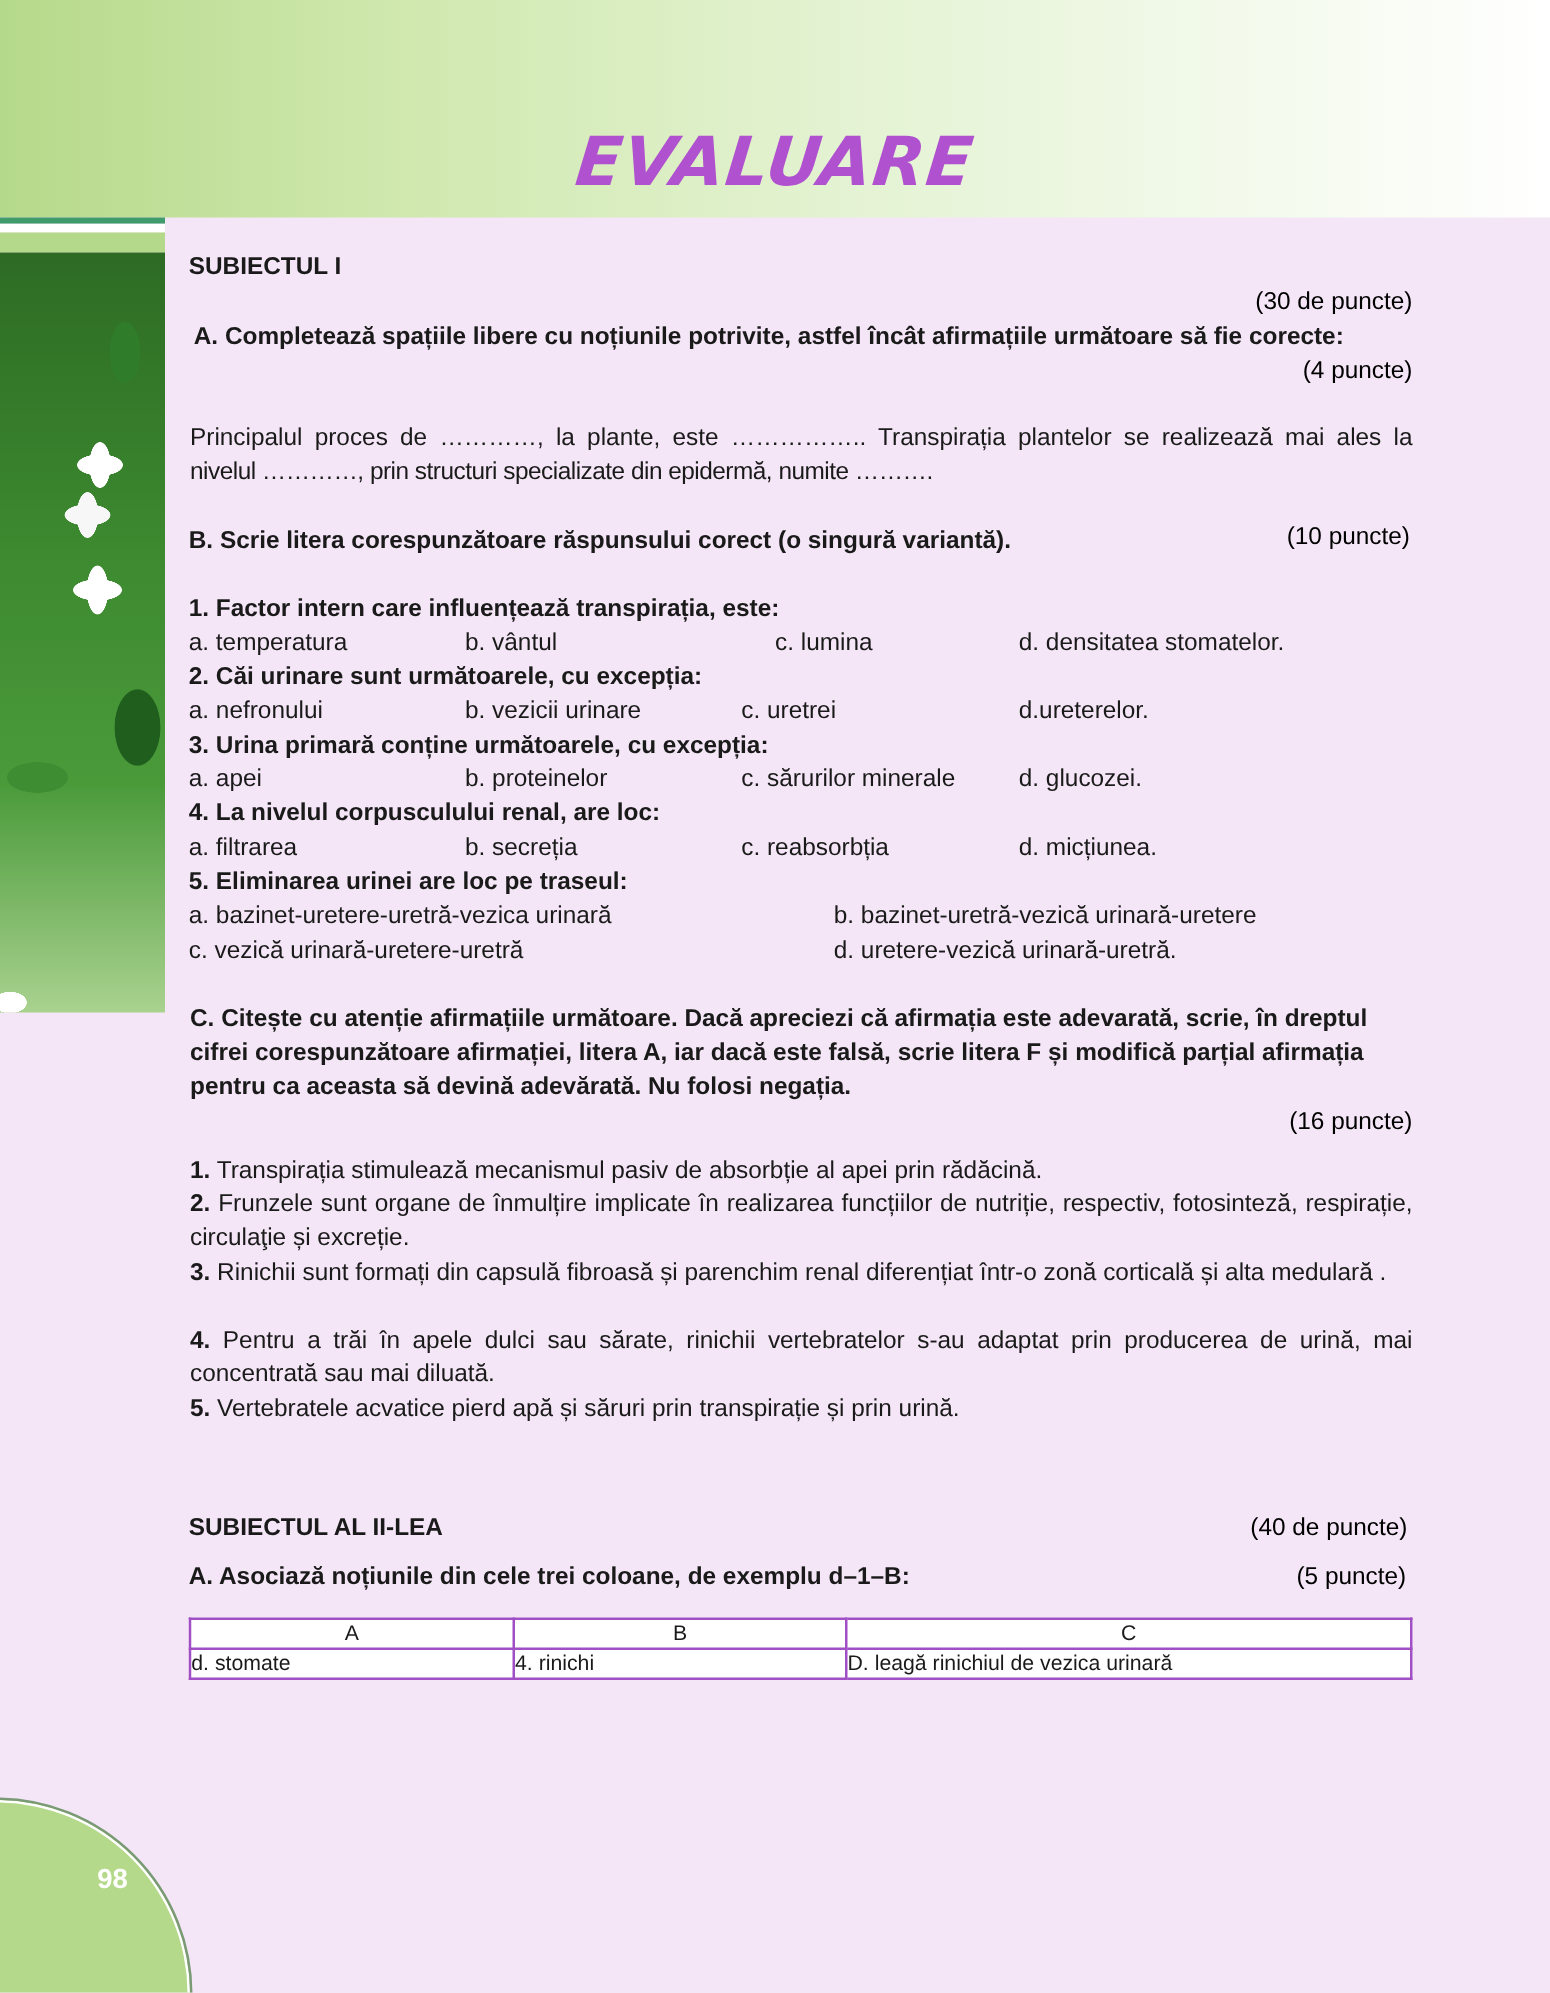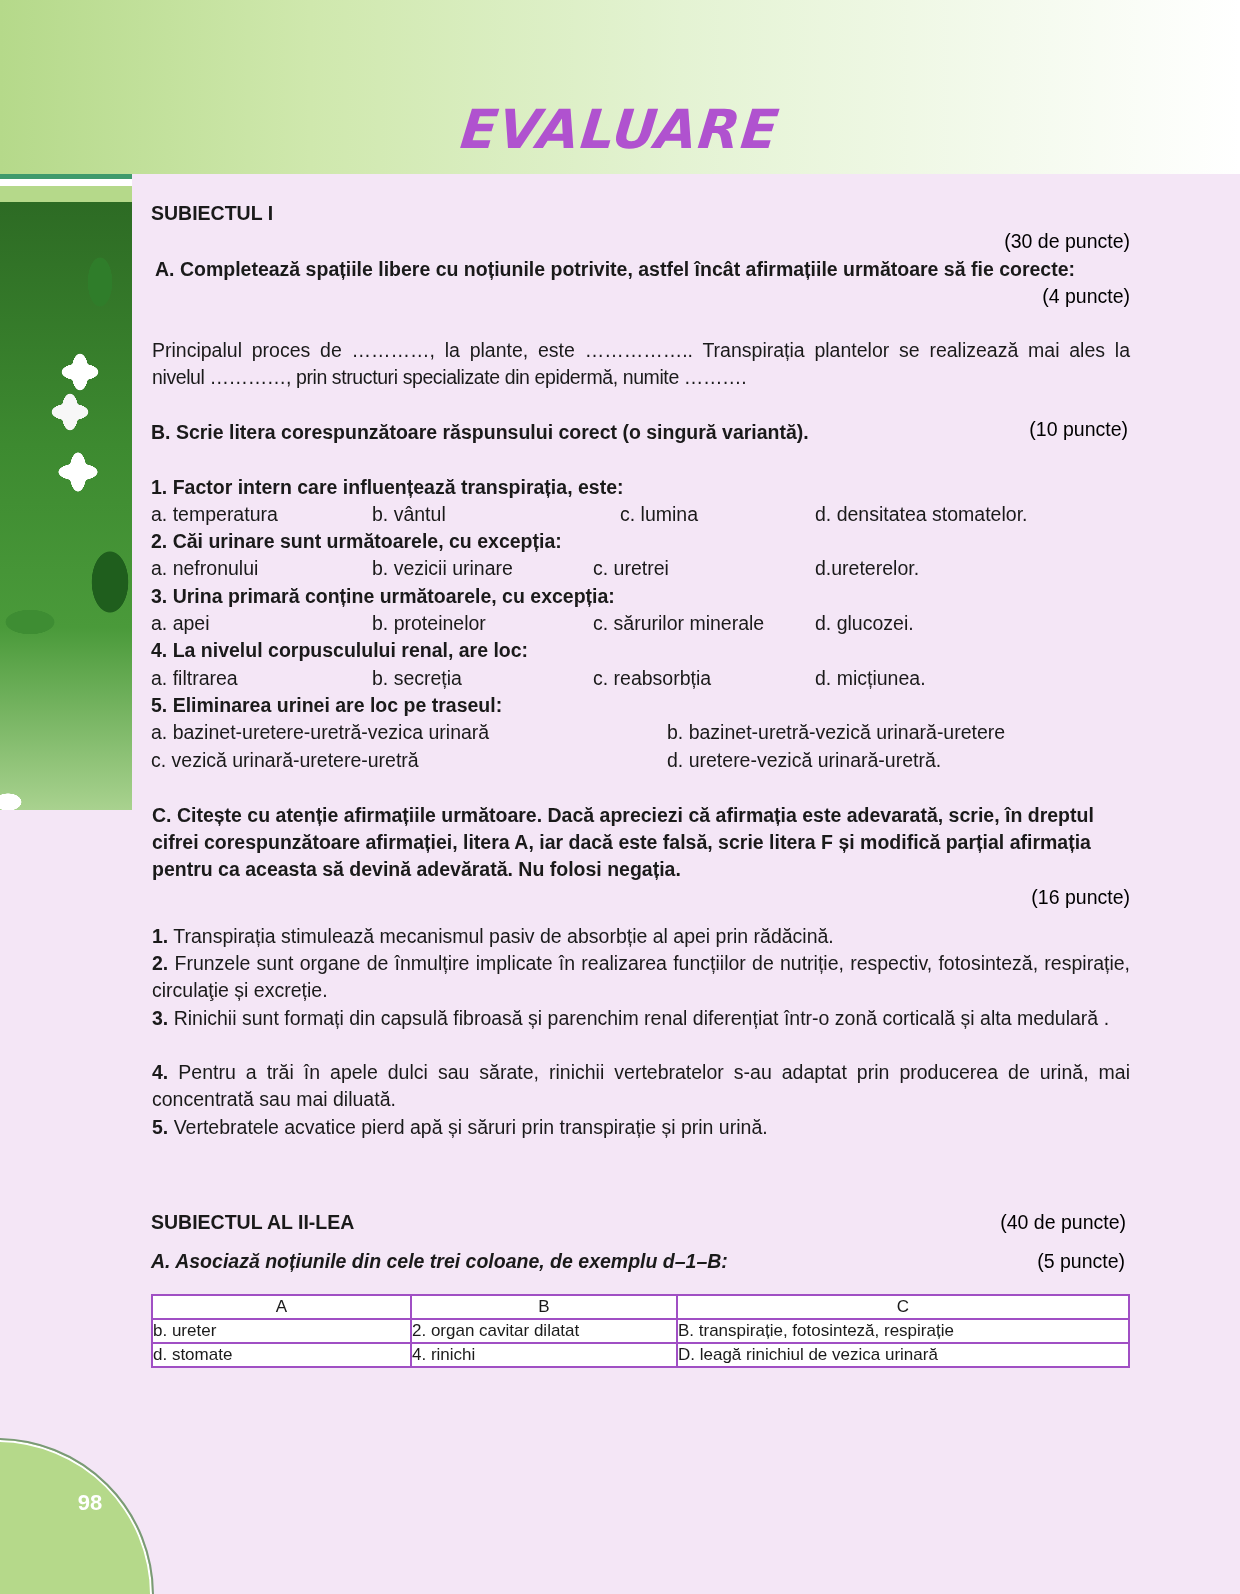--- a/index.html
+++ b/index.html
@@ -102,41 +102,36 @@
 <div>
   <div class="para" style="top:923px;"><span class="num">1.</span><span> Transpirația stimulează mecanismul pasiv de absorbție al apei prin rădăcină.</span></div>
   <div class="para" style="top:950px;"><span class="num">2.</span><span> Frunzele sunt organe de înmulțire implicate în realizarea funcțiilor de nutriție, respectiv, fotosinteză, respirație, circulaţie și excreție.</span></div>
   <div class="para" style="top:1005px;"><span class="num">3.</span><span> Rinichii sunt formați din capsulă fibroasă și parenchim renal diferențiat într-o zonă corticală și alta medulară .</span></div>
   <div class="para" style="top:1059px;"><span class="num">4.</span><span> Pentru a trăi în apele dulci sau sărate, rinichii vertebratelor s-au adaptat prin producerea de urină, mai concentrată sau mai diluată.</span></div>
   <div class="para" style="top:1114px;"><span class="num">5.</span><span> Vertebratele acvatice pierd apă și săruri prin transpirație și prin urină.</span></div>
 </div>
 
 <div class="t b" style="left:151px; top:1209px;">SUBIECTUL AL II-LEA</div>
 <div class="t pts r" style="left:826px; width:300px; top:1209px;">(40 de puncte)</div>
-<div class="t b" style="left:151px; top:1248px;font-style:italic;">A. Asociază noțiunile din cele trei coloane, de exemplu d–1–B:</div>
+<div class="t b" style="left:151px; top:1248px;">A. Asociază noțiunile din cele trei coloane, de exemplu d–1–B:</div>
 <div class="t pts r" style="left:826px; width:299px; top:1248px;">(5 puncte)</div>
 
 <table class="assoc">
   <colgroup>
       <col style="width:259px">
       <col style="width:266px">
       <col>
     </colgroup>
   <tbody>
       <tr>
     <th>A</th>
     <th>B</th>
     <th>C</th>
   </tr>
   <tr>
-    <td class="ca">b. ureter</td>
-    <td class="cb">2. organ cavitar dilatat</td>
-    <td class="cc">B. transpirație, fotosinteză, respirație</td>
-  </tr>
-  <tr>
     <td class="ca">d. stomate</td>
     <td class="cb">4. rinichi</td>
     <td class="cc">D. leagă rinichiul de vezica urinară</td>
   </tr>
 </tbody>
   </table>
 
 <div class="page-circle"></div>
 <div class="page-number">98</div>
 

